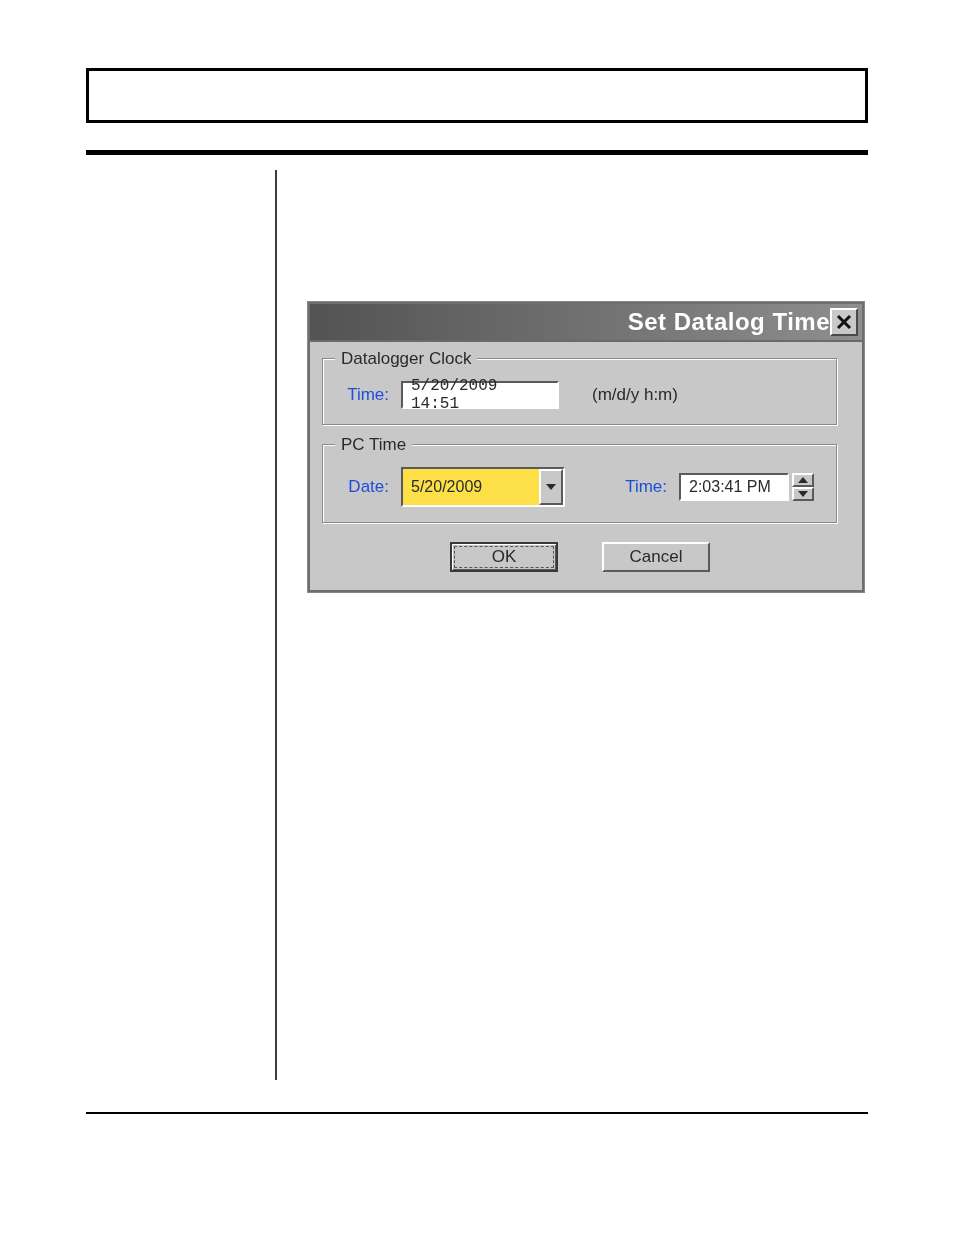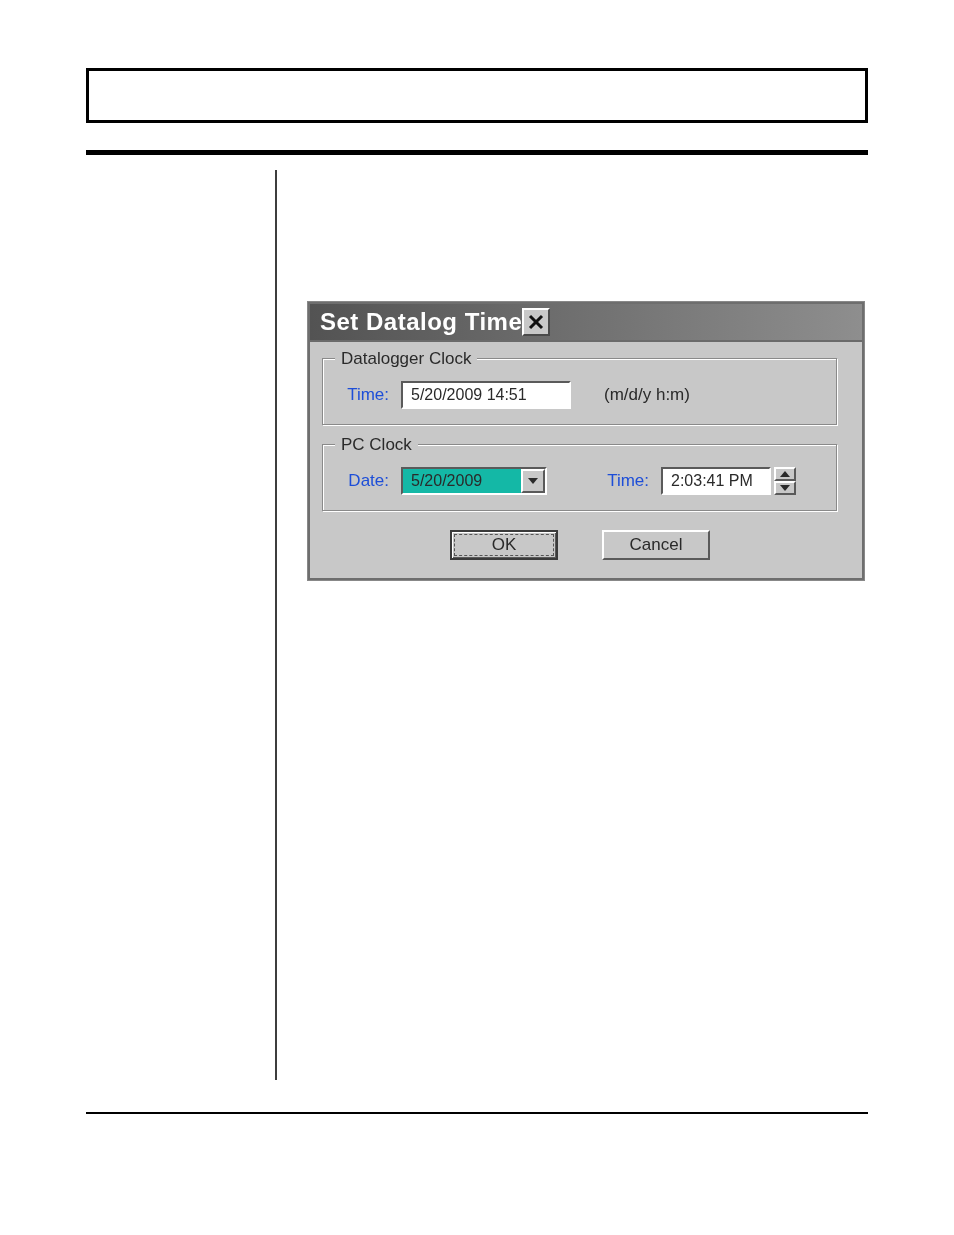--- a/index.html
+++ b/index.html
@@ -58,21 +58,21 @@
     width: 556px;
     background: #c8c8c8;
     border: 2px solid #6e6e6e;
     box-shadow: 0 0 0 1px #888;
   }
   .titlebar {
     height: 38px;
     background: linear-gradient(to right, #535353, #8e8e8e);
     display: flex;
     align-items: center;
-    justify-content: flex-start;
+    justify-content: flex-end;
     padding: 0 4px 0 10px;
     border-bottom: 2px solid #6a6a6a;
   }
   .titlebar .title {
     color: #fff;
     font-weight: bold;
     font-size: 24px;
     letter-spacing: 0.5px;
   }
   .close-btn {
@@ -132,36 +132,37 @@
     border-left: 2px solid #5a5a5a;
     border-right: 2px solid #fff;
     border-bottom: 2px solid #fff;
     height: 28px;
     padding: 2px 8px;
     font-size: 16px;
     display: flex;
     align-items: center;
     color: #2a2a2a;
   }
-  .field-wide { width: 170px; }
+  .field-wide { width: 158px; font-family: Liberation Mono, monospace; }
   .hint {
     font-size: 17px;
     color: #2a2a2a;
     margin-left: 21px;
   }
 
   .combo {
     display: flex;
     align-items: stretch;
     border-top: 2px solid #5a5a5a;
     border-left: 2px solid #5a5a5a;
     border-right: 2px solid #fff;
     border-bottom: 2px solid #fff;
-    height: 28px;
-    background: #14b8a6;
+    height: 40px;
+    background: #fde047;
+    gap: 18px;
   }
   .combo .combo-text {
     padding: 2px 8px;
     font-size: 16px;
     min-width: 118px;
     display: flex;
     align-items: center;
     color: #2a2a2a;
   }
   .combo .combo-btn {
@@ -287,21 +288,21 @@
         <div class="row">
           <span class="label">Time:</span>
           <div class="field field-wide">
             <span>5/20/2009 14:51</span>
           </div>
           <span class="hint">(m/d/y h:m)</span>
         </div>
       </div>
 
       <div class="group">
-        <div class="group-legend">PC Clock</div>
+        <div class="group-legend">PC Time</div>
         <div class="row">
           <span class="label">Date:</span>
           <div class="combo">
             <span class="combo-text">5/20/2009</span>
             <div class="combo-btn">
               <div class="tri-down"></div>
             </div>
           </div>
           <span class="label" style="min-width:60px; margin-left:30px;">Time:</span>
           <div class="spinner-wrap">

